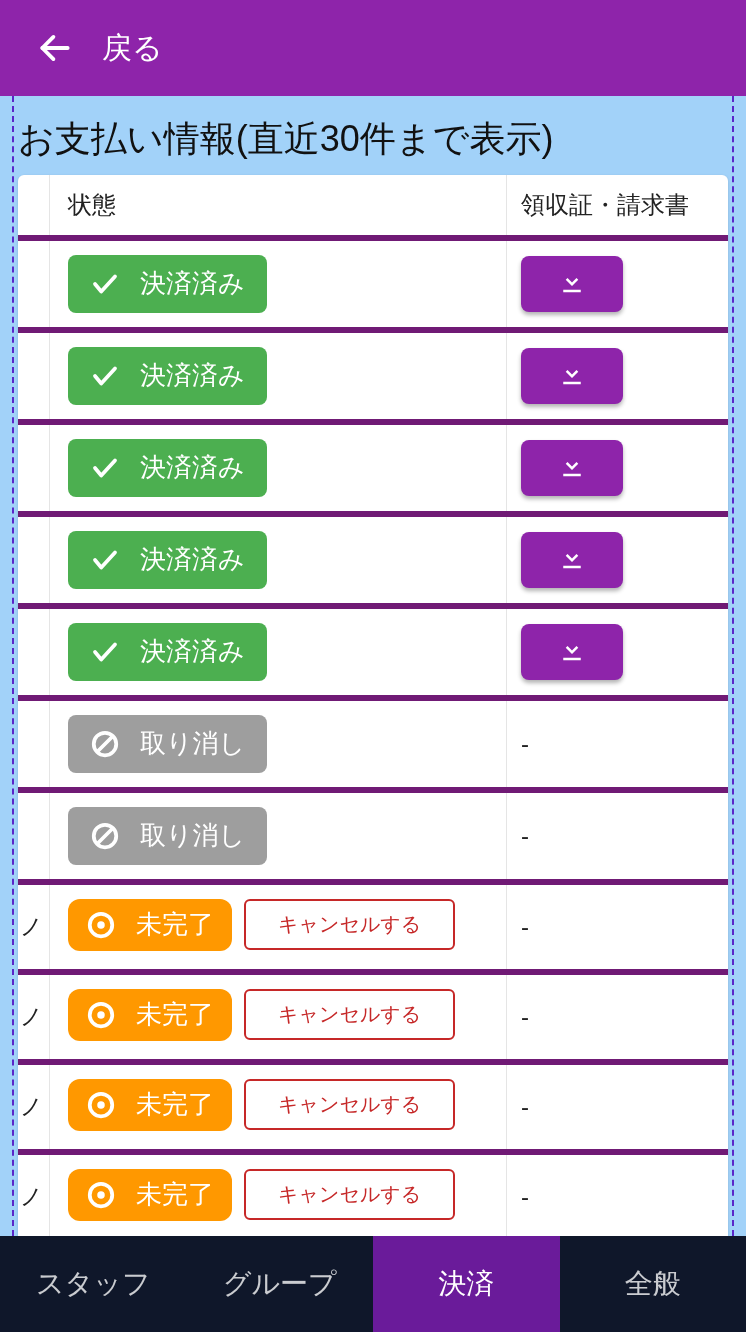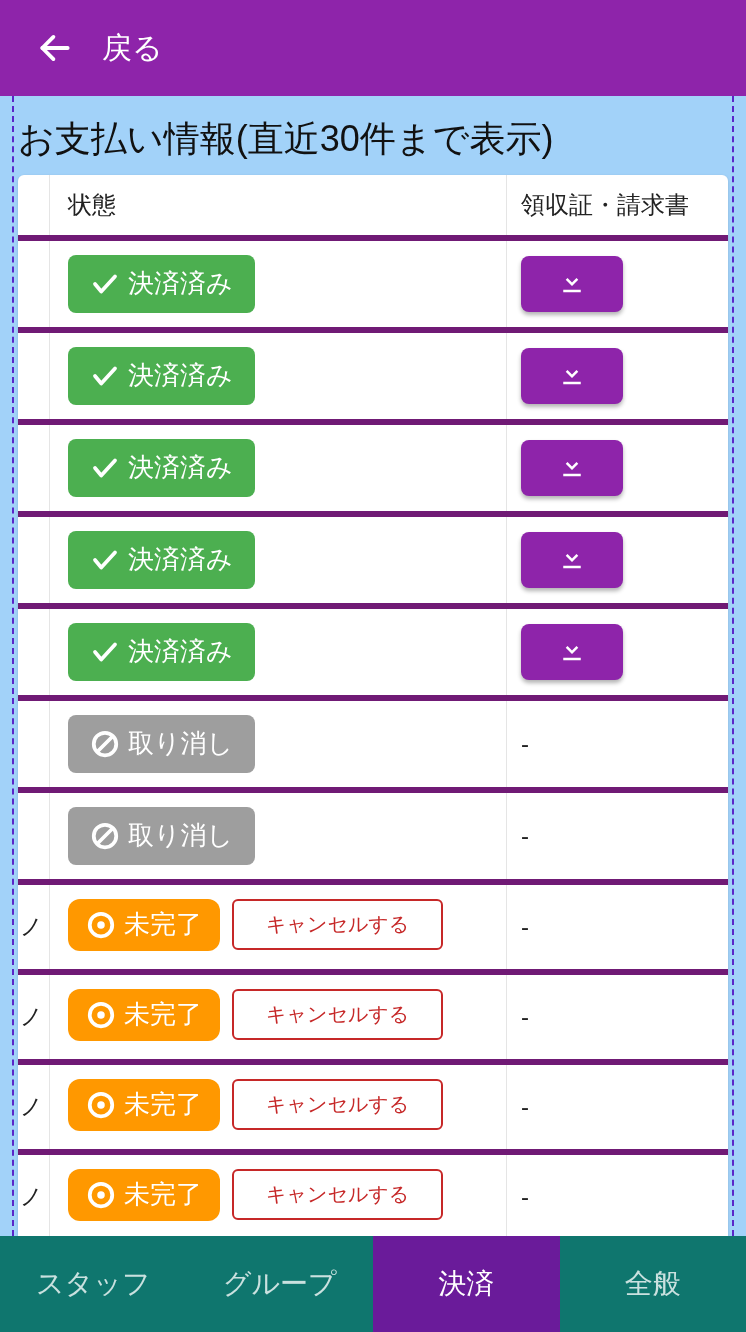--- a/index.html
+++ b/index.html
@@ -93,21 +93,21 @@
   display: flex;
   align-items: center;
   padding-left: 14px;
   font-size: 24px;
   color: #222;
 }
 
 .chip {
   display: inline-flex;
   align-items: center;
-  gap: 8px;
+  gap: 20px;
   border-radius: 8px;
   padding: 0 22px;
   height: 58px;
   color: #fff;
   font-size: 26px;
   font-weight: 400;
 }
 .chip.paid { background: #4caf50; }
 .chip.cancelled { background: #9e9e9e; }
 .chip.pending { background: #ff9800; height: 52px; padding: 0 18px; border-radius: 12px; }
@@ -132,21 +132,21 @@
   display: flex;
   align-items: center;
   justify-content: center;
   box-shadow: 0 3px 4px rgba(0,0,0,0.3);
 }
 
 .bottom-tabs {
   position: absolute;
   left: 0; right: 0; bottom: 0;
   height: 96px;
-  background: #0f766e;
+  background: #0f172a;
   display: flex;
 }
 .tab {
   flex: 1;
   display: flex;
   align-items: center;
   justify-content: center;
   color: rgba(255,255,255,0.78);
   font-size: 28px;
 }

